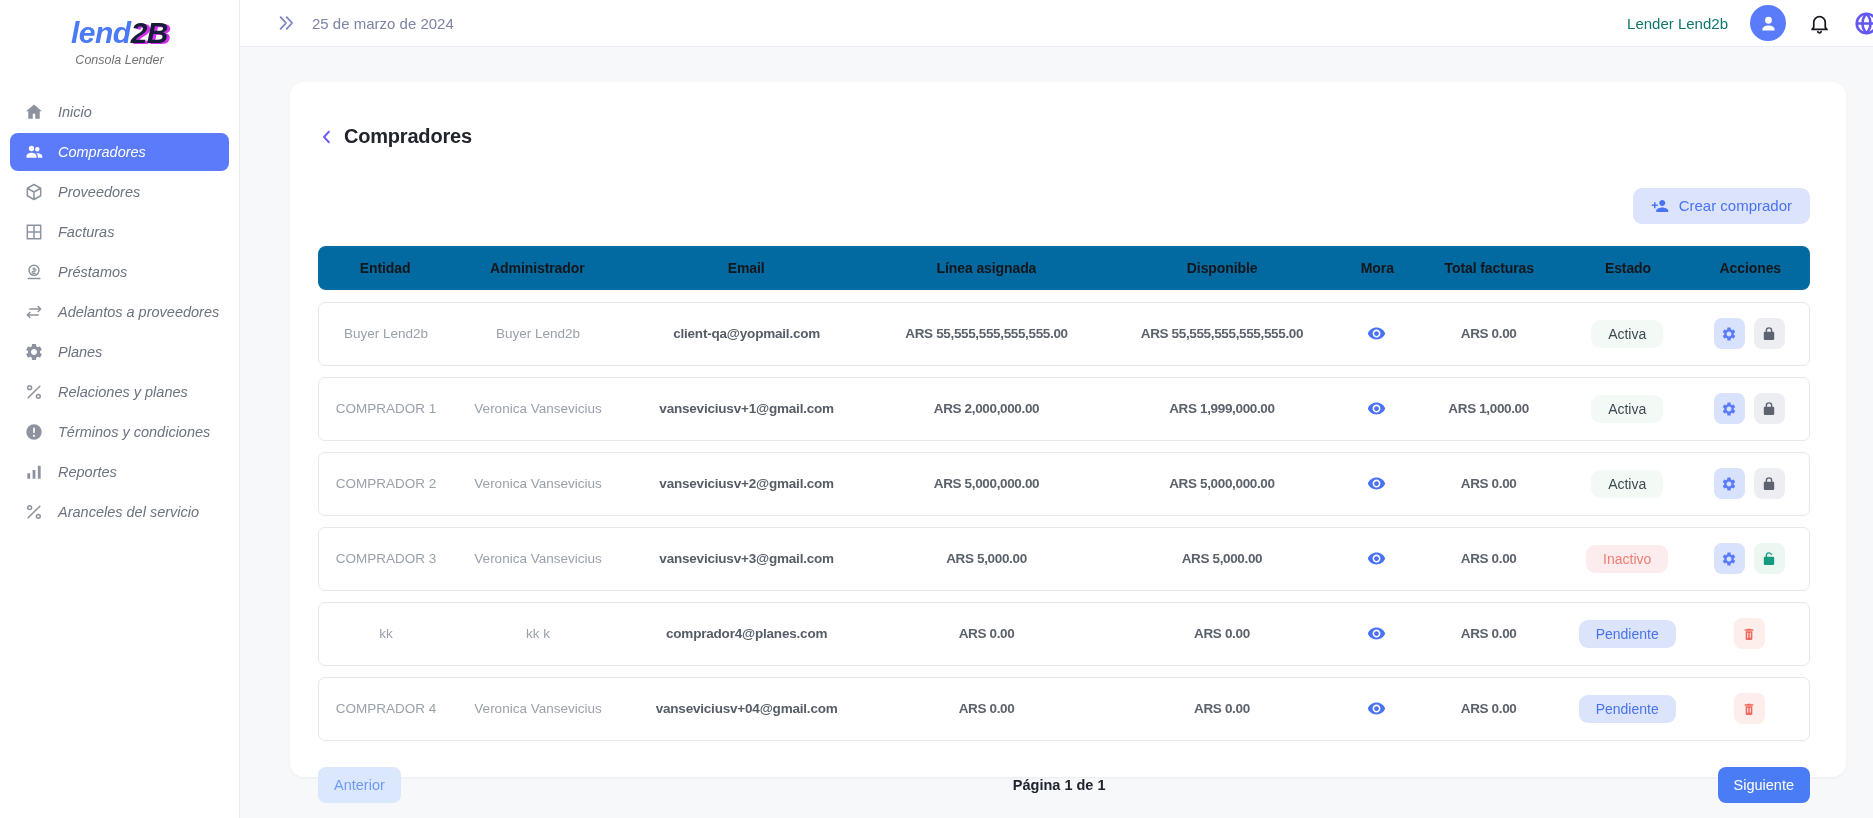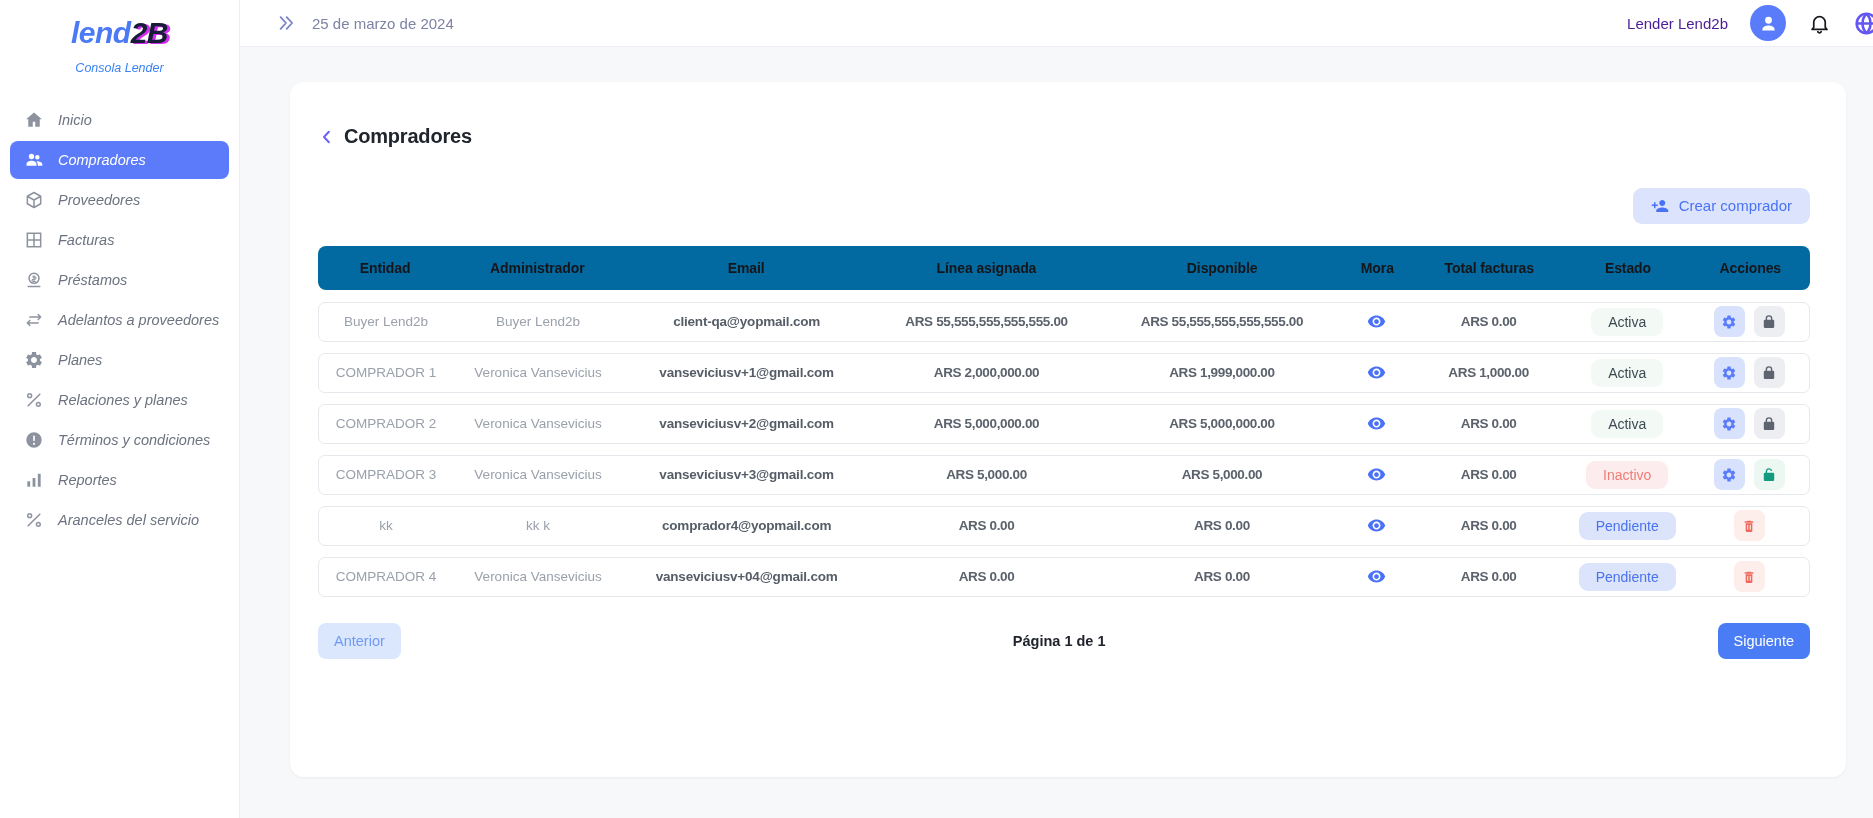--- a/index.html
+++ b/index.html
@@ -17,21 +17,21 @@
   .sidebar {
     width:240px; min-width:240px; height:818px;
     background:#ffffff; border-right:1px solid #ecedf2;
     padding-top:16px;
     font-style:italic;
   }
   .logo-wrap { text-align:center; }
   .logo { font-size:30px; font-weight:800; letter-spacing:-0.5px; line-height:1.1; }
   .logo-lend { color:#4a7af5; }
   .logo-2b { color:#161d38; text-shadow:3px 1px 0 #d52df0; }
-  .logo-sub { color:#3b82f6; font-size:12.5px; margin-top:12px; }
+  .logo-sub { color:#737373; font-size:12.5px; margin-top:4px; }
   .nav { margin-top:26px; padding:0 10px; display:flex; flex-direction:column; gap:2px; }
   .nav-item {
     display:flex; align-items:center; gap:14px;
     height:38px; padding:0 14px; border-radius:8px;
     color:#6b7280; font-size:14.5px; cursor:pointer; white-space:nowrap;
   }
   .nav-item .ic { width:20px; height:20px; color:#8d939e; flex:0 0 20px; }
   .nav-item.active { background:#5b7bfa; color:#ffffff; }
   .nav-item.active .ic { color:#ffffff; }
 
@@ -40,21 +40,21 @@
   .topbar {
     height:47px; min-height:47px; background:#fff; border-bottom:1px solid #ecedf2;
     display:flex; align-items:center; justify-content:space-between;
     padding:0 0 0 36px; overflow:hidden;
   }
   .topbar-left { display:flex; align-items:center; gap:16px; }
   .collapse-btn { background:none; border:none; padding:0; cursor:pointer; }
   .collapse-btn .ic { width:20px; height:20px; color:#7b84c4; }
   .date { font-size:15px; color:#7d83a5; }
   .topbar-right { display:flex; align-items:center; gap:22px; padding-right:0; margin-right:-7px; }
-  .user-name { font-size:15px; color:#4c1d95; }
+  .user-name { font-size:15px; color:#0f766e; }
   .avatar {
     width:36px; height:36px; border-radius:50%; background:#5b7cfa;
     display:flex; align-items:center; justify-content:center; cursor:pointer; border:none; padding:0;
   }
   .avatar .ic { width:21px; height:21px; color:#fff; }
   .icon-btn { background:none; border:none; padding:0; cursor:pointer; }
   .bell-btn .ic { width:23px; height:23px; color:#17191e; }
   .globe-btn .ic { width:27px; height:27px; color:#6456f0; }
 
   
@@ -79,21 +79,21 @@
   
   .table { margin-top:22px; --cols: 90fr 114fr 166fr 156fr 160fr 48fr 102fr 84fr 80fr; }
   .thead {
     display:grid; grid-template-columns:var(--cols);
     background:#0369a1; border-radius:8px; height:44px; align-items:center;
   }
   .th { text-align:center; font-weight:700; font-size:14px; color:#14161a; letter-spacing:-0.1px; white-space:nowrap; }
   .rows { display:flex; flex-direction:column; gap:11px; margin-top:12px; }
   .row {
     display:grid; grid-template-columns:var(--cols); align-items:center;
-    height:40px; border:1px solid #e7e8ed; border-radius:7px; background:#fff;
+    height:64px; border:1px solid #e7e8ed; border-radius:7px; background:#fff;
   }
   .td { text-align:center; font-size:13.5px; white-space:nowrap; padding:0 3px; overflow:hidden; }
   .td.muted  { color:#9aa1ab; }
   .td.email  { color:#565d67; font-weight:700; letter-spacing:-0.2px; }
   .td.strong { color:#5b626c; font-weight:700; letter-spacing:-0.35px; }
   .eye-btn { background:none; border:none; padding:0; cursor:pointer; margin:0 auto; display:block; }
   .eye-btn .ic { width:19px; height:19px; color:#4a72f5; }
   .badge {
     display:inline-block; min-width:62px; padding:6px 17px; border-radius:9px;
     font-size:14px; font-weight:500;
@@ -455,21 +455,21 @@
                     <svg class="ic">
                       <use href="#i-unlock"></use>
                     </svg>
                   </button>
                 </div>
               </div>
             </div>
             <div class="row">
               <div class="td muted">kk</div>
               <div class="td muted">kk k</div>
-              <div class="td email">comprador4@yopmail.com</div>
+              <div class="td email">comprador4@planes.com</div>
               <div class="td strong">ARS 0.00</div>
               <div class="td strong">ARS 0.00</div>
               <div class="td">
                 <button class="eye-btn">
                   <svg class="ic">
                     <use href="#i-eye"></use>
                   </svg>
                 </button>
               </div>
               <div class="td strong">ARS 0.00</div>

